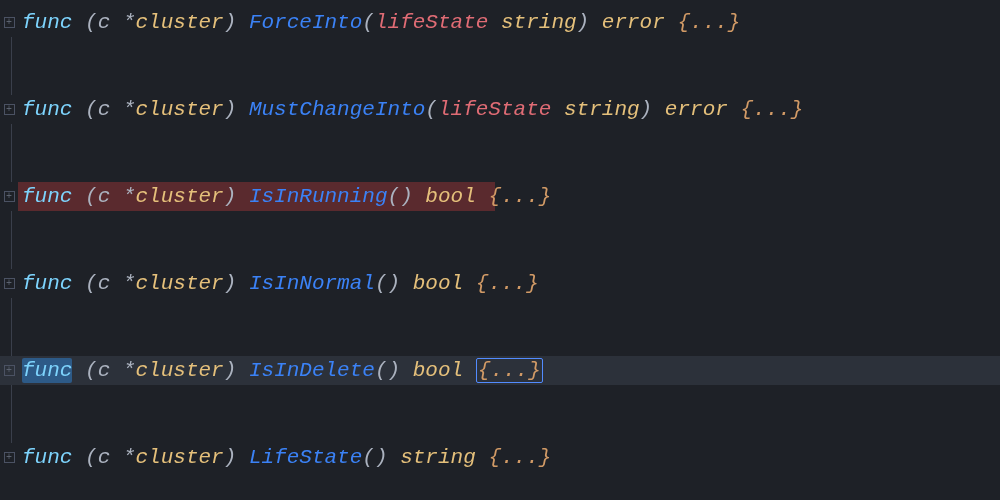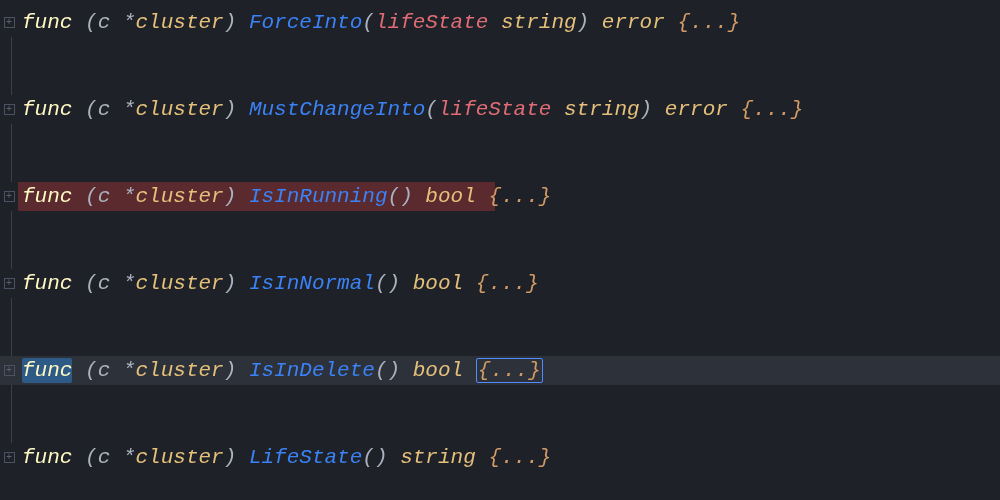--- a/index.html
+++ b/index.html
@@ -46,21 +46,21 @@
     width: 1px;
     height: 29px;
     background: #3a3f4b;
     margin-left: 5px;
   }
   .code {
     padding-left: 4px;
   }
 
   
-  .kw    { color: #fef9c3; }   
+  .kw    { color: #7dd3fc; }   
   .punc  { color: #abb2bf; }   
   .ident { color: #abb2bf; }   
   .type  { color: #e5c07b; }   
   .fn    { color: #3b82f6; }   
   .param { color: #e06c75; }   
   .fold-body { color: #d19a66; } 
 
   
   .bg-removed {
     position: absolute;

